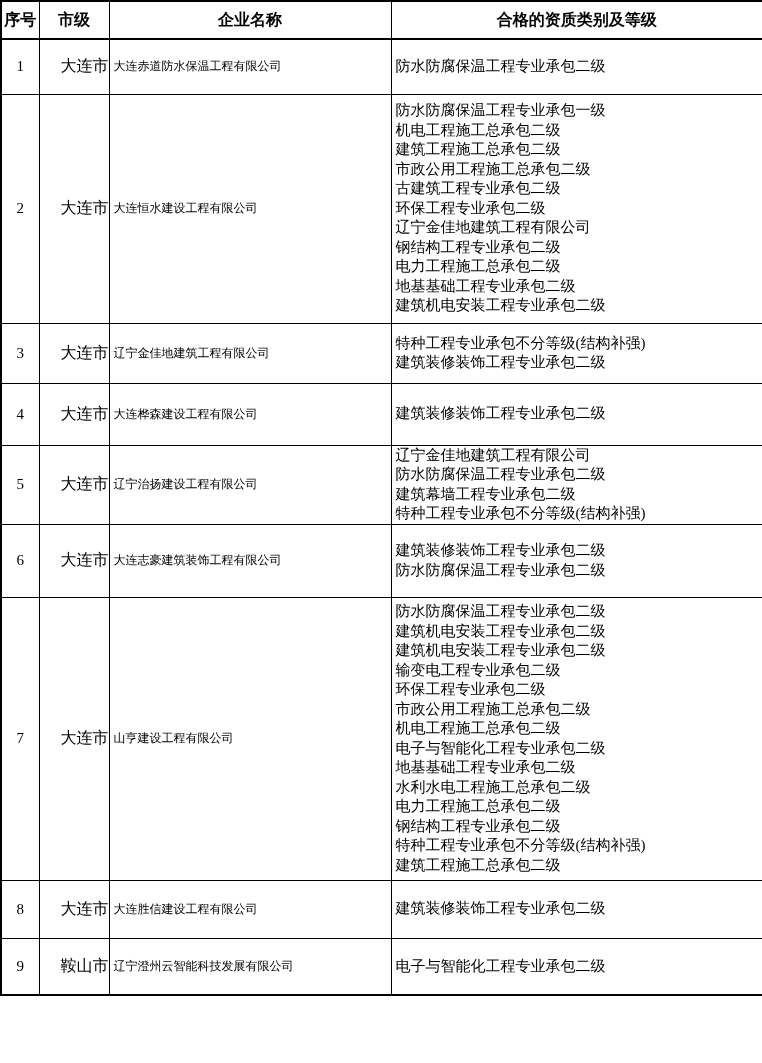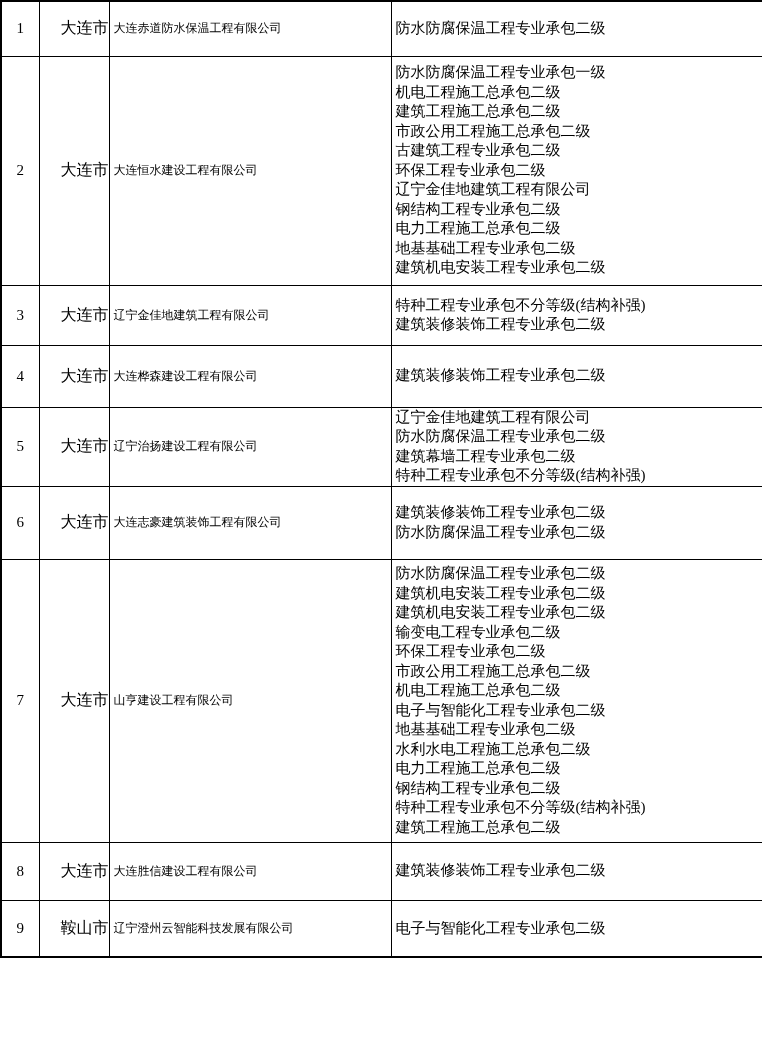--- a/index.html
+++ b/index.html
@@ -88,20 +88,26 @@
 
 <div class="page">
   <table class="summary">
     <colgroup>
       <col style="width:38px">
       <col style="width:70px">
       <col style="width:282px">
       <col style="width:372px">
     </colgroup>
     <thead>
+      <tr class="header-row">
+        <th>序号</th>
+        <th>市级</th>
+        <th>企业名称</th>
+        <th>合格的资质类别及等级</th>
+      </tr>
     </thead>
     <tbody>
         <tr>
           <td class="col-no">1</td>
           <td class="col-city">大连市</td>
           <td class="col-company">大连赤道防水保温工程有限公司</td>
           <td class="col-qual">
             <div class="qual-line">防水防腐保温工程专业承包二级</div>
           </td>
         </tr>

